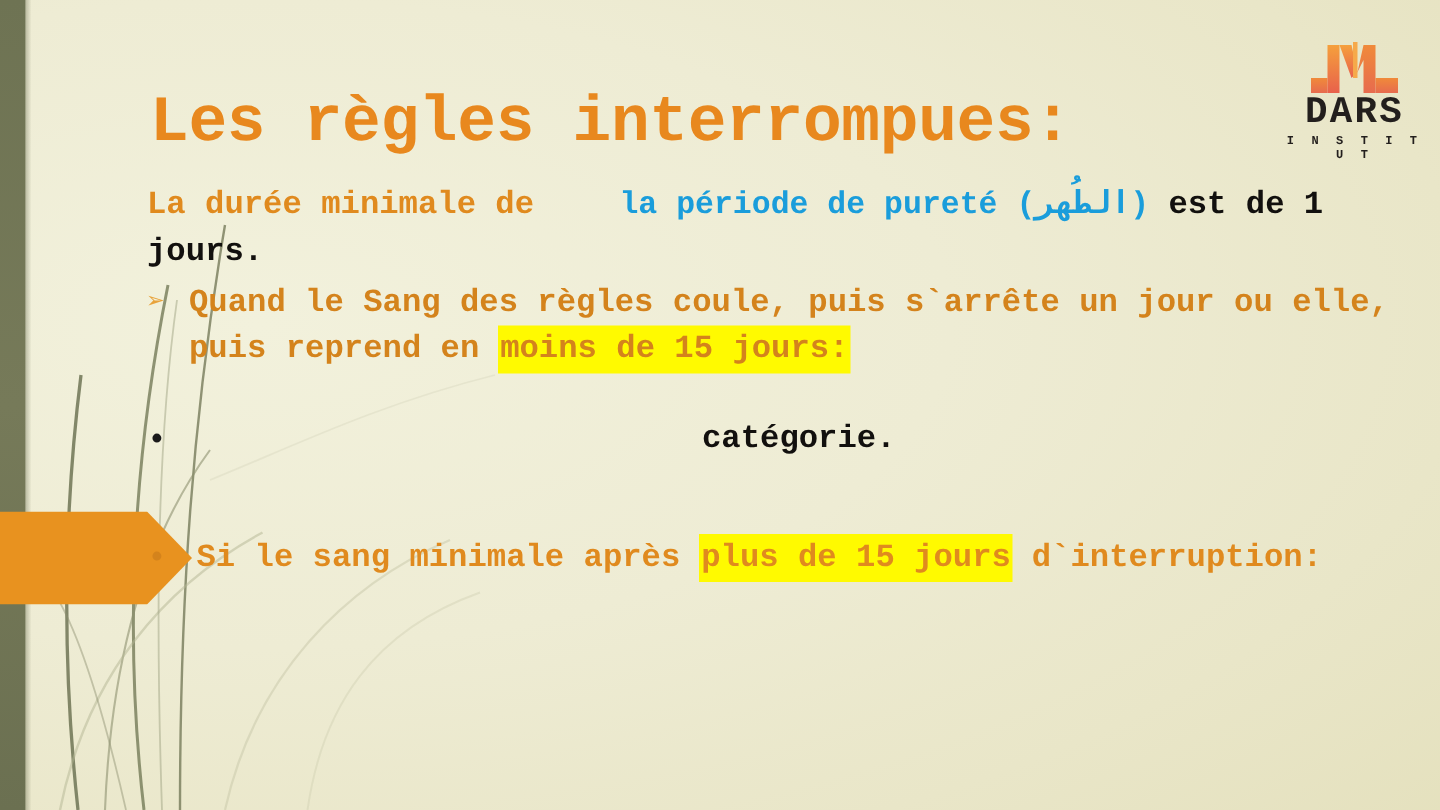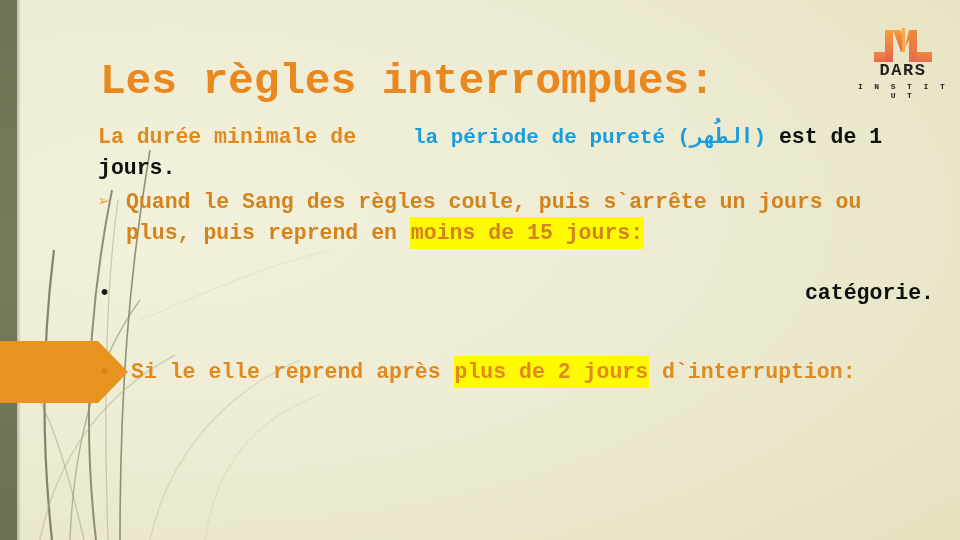--- a/index.html
+++ b/index.html
@@ -69,21 +69,21 @@
   .logo {
     position: absolute;
     left: 855px;
     top: 26px;
     width: 96px;
     height: 78px;
     text-align: center;
   }
   .logo-mark { display:block; margin: 0 auto; }
   .logo-name {
-    font-size: 17px;
+    font-size: 25px;
     font-weight: bold;
     color: #231f1d;
     letter-spacing: 1.5px;
     line-height: 1;
     margin-top: -2px;
   }
   .logo-sub {
     font-size: 8px;
     font-weight: bold;
     color: #231f1d;
@@ -148,21 +148,21 @@
     line-height: 31px;
     width: 33px;
     flex: none;
   }
   .bullet-glyph.orange { color: #d4831c; }
   .bullet-text {
     flex: 1;
     text-align: justify;
     text-justify: inter-word;
   }
-  .bullet-text.last-nojustify > span.tail { display: block; text-align: right; }
+  .bullet-text.last-nojustify > span.tail { display: block; text-align: center; }
   .bullet-item.second { margin-top: 48px; }
 </style>
 </head>
 <body>
 
 <div class="slide">
 
   <div class="left-band"></div>
   <div class="left-band-shadow"></div>
 
@@ -210,32 +210,32 @@
 
   <div class="body-area">
 
     <p class="para lead">
       <span class="t-orange">La durée minimale de </span><span class="t-cyan ar">la période de pureté (الطُهر)</span><span class="t-black"> est de 1 jours.</span>
     </p>
 
     <div class="arrow-item">
       <span class="arrow-glyph">➢</span>
       <p class="para arrow-text">
-        <span>Quand le Sang des règles coule, puis s`arrête un jours ou plus, puis reprend en </span><span class="hl">moins de 15 jours:</span>
+        <span>Quand le Sang des règles coule, puis s`arrête un jour ou elle, puis reprend en </span><span class="hl">moins de 15 jours:</span>
       </p>
     </div>
 
     <div class="bullet-item">
       <span class="bullet-glyph">•</span>
       <p class="para bullet-text t-black last-nojustify">
         <span class="tail">catégorie.</span>
       </p>
     </div>
 
     <div class="bullet-item second">
       <span class="bullet-glyph orange">•</span>
       <p class="para bullet-text last-nojustify">
-        <span class="t-orange">Si le elle reprend après </span><span class="hl t-orange">plus de 2 jours</span><span class="t-orange"> d`interruption:</span>
+        <span class="t-orange">Si le sang minimale après </span><span class="hl t-orange">plus de 15 jours</span><span class="t-orange"> d`interruption:</span>
       </p>
     </div>
 
   </div>
 </div>
 
 </body></html>

